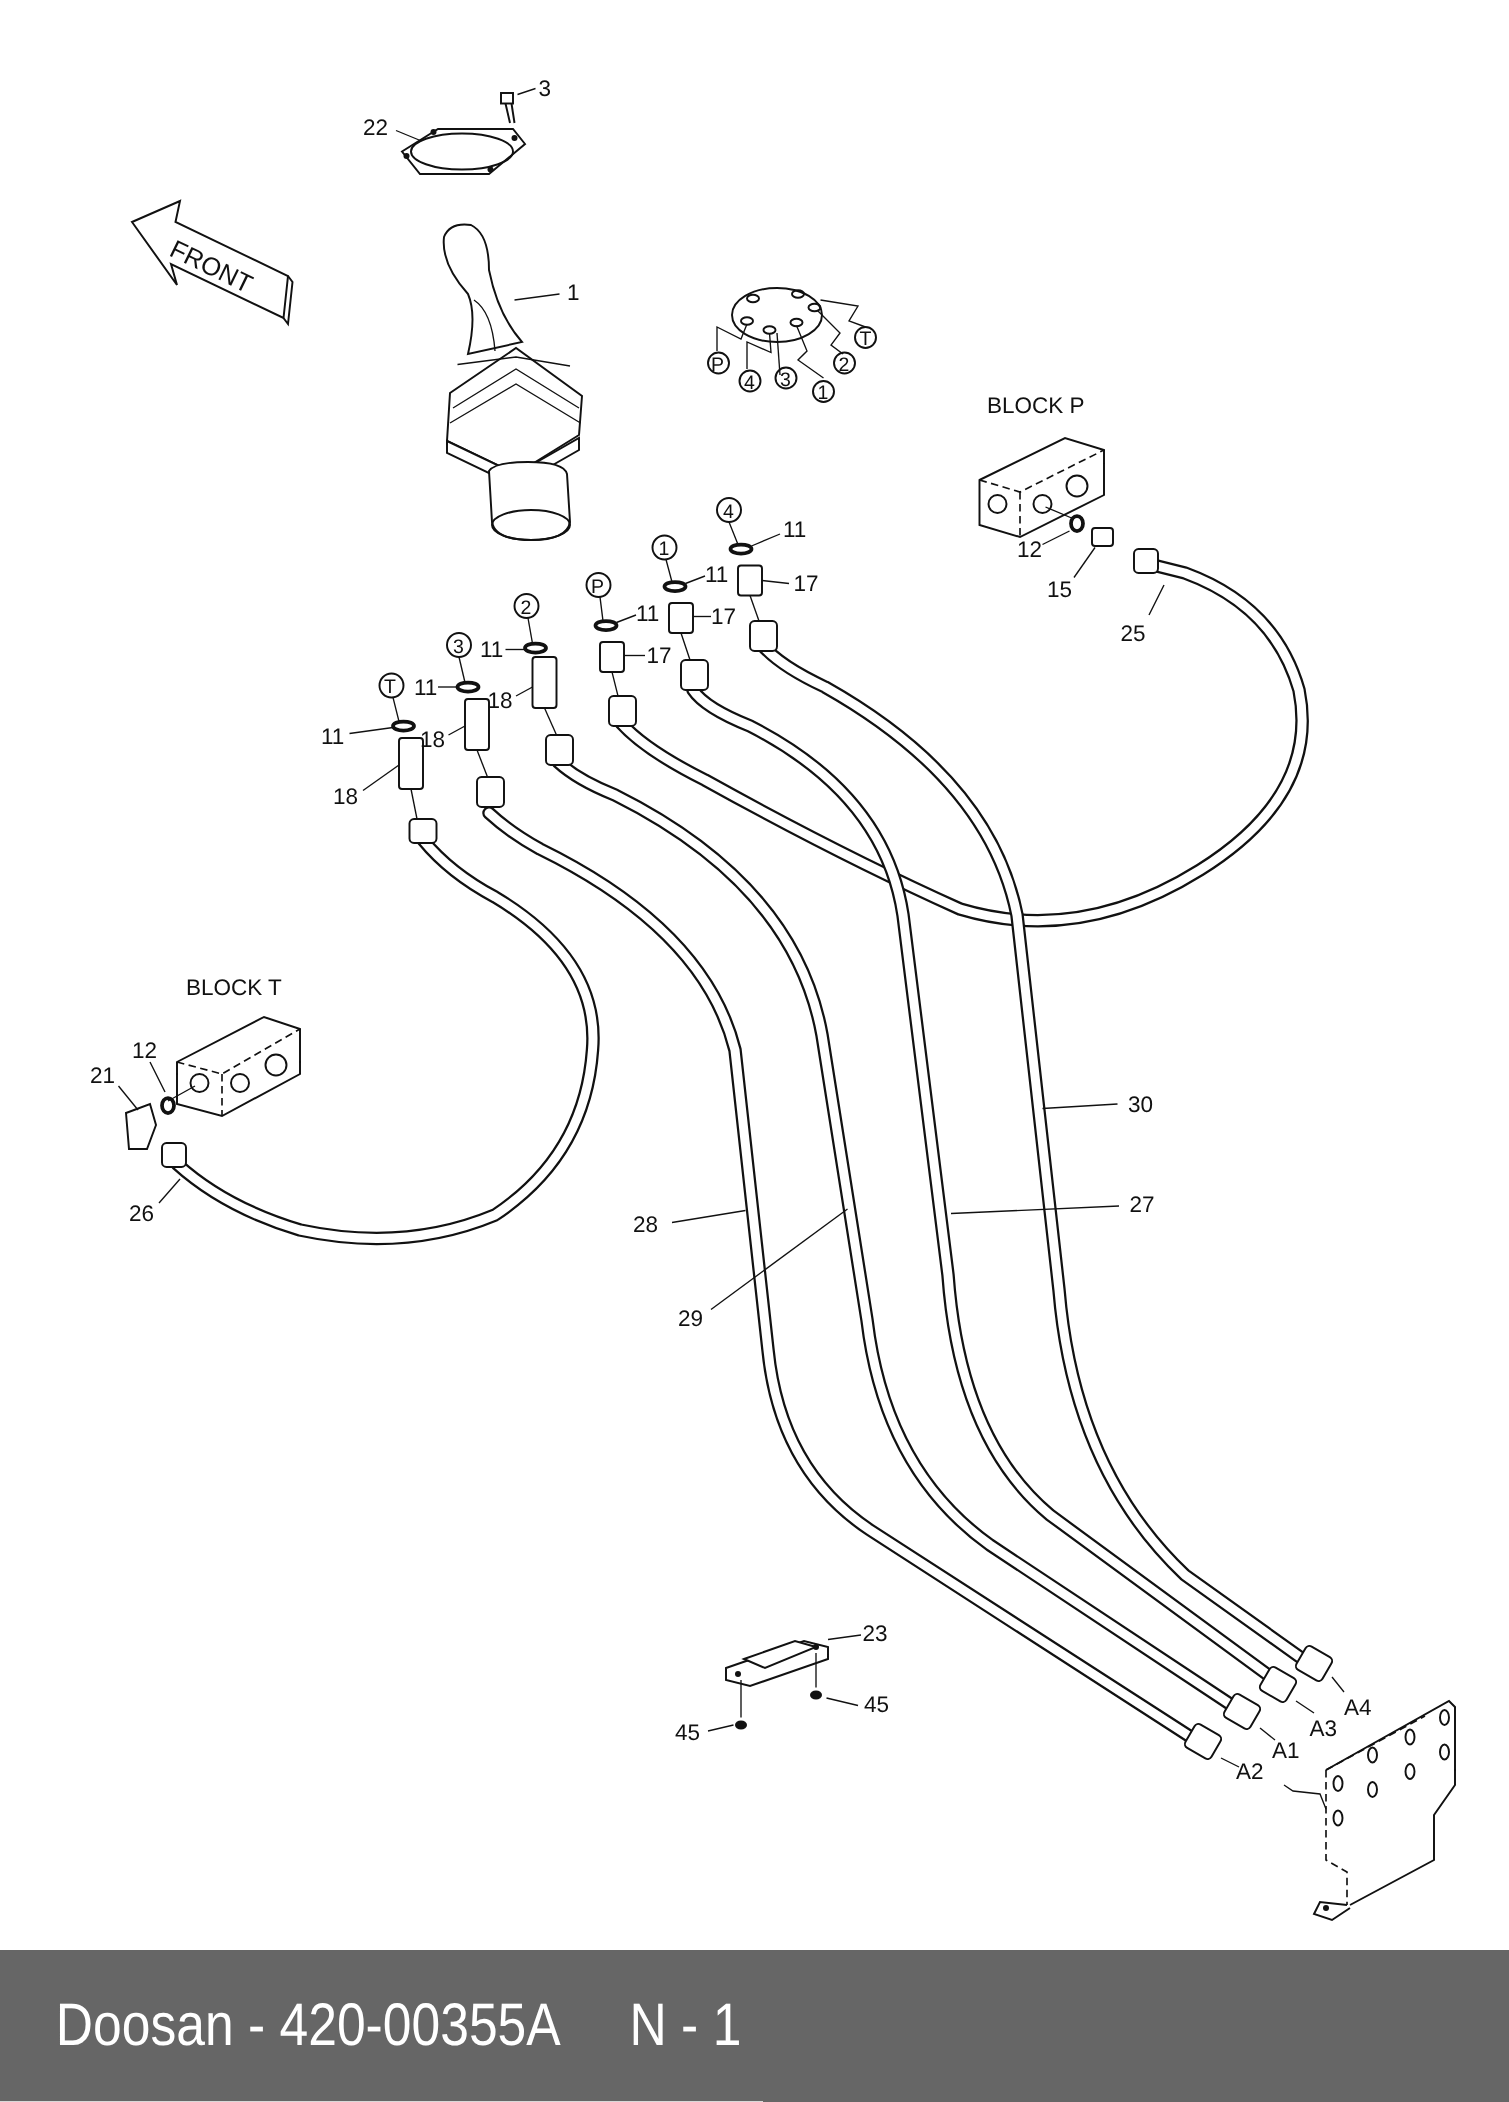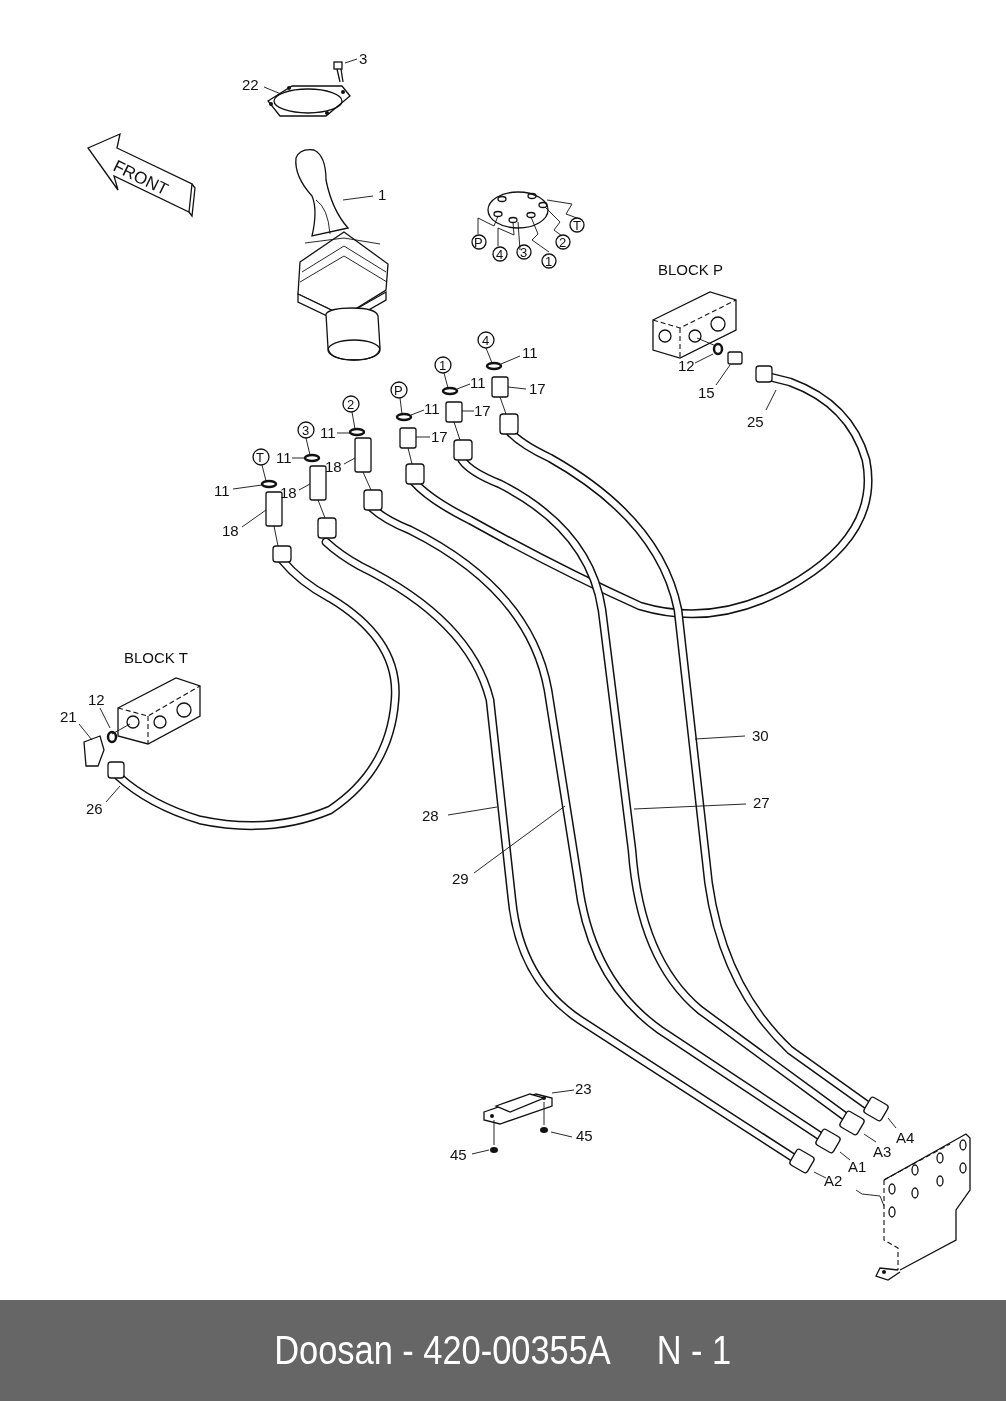--- a/index.html
+++ b/index.html
@@ -6,21 +6,21 @@
   body { width:1006px; height:1401px; position:relative; overflow:hidden; font-family:"Liberation Sans", sans-serif; }
   #diagram { position:absolute; left:0; top:0; width:1006px; height:1300px; }
   #diagram text { font-family:"Liberation Sans", sans-serif; font-size:15px; fill:#111; }
   .ln { fill:none; stroke:#111; stroke-width:1.3; }
   .thin { fill:none; stroke:#111; stroke-width:0.9; }
   .dash { fill:none; stroke:#111; stroke-width:1.1; stroke-dasharray:5 3; }
   .hoseO { fill:none; stroke:#111; stroke-width:9; stroke-linecap:round; stroke-linejoin:round; }
   .hoseI { fill:none; stroke:#fff; stroke-width:6; stroke-linecap:round; stroke-linejoin:round; }
   .fill { fill:#fff; stroke:#111; stroke-width:1.3; }
   .dark { fill:#111; }
-  #footer { position:absolute; left:0; top:1300px; width:1006px; height:101px; background:#666666; display:flex; align-items:center; justify-content:center; }
+  #footer { position:absolute; left:0; top:1300px; width:1006px; height:101px; background:#666666; display:flex; align-items:center; justify-content:flex-start; }
   #footer-text { color:#ffffff; font-family:"Liberation Sans", sans-serif; font-size:40px; letter-spacing:0px; white-space:pre; transform:scaleX(0.86); }
 </style>
 </head>
 <body>
 
 <svg id="diagram" viewBox="0 0 1006 1300" xmlns="http://www.w3.org/2000/svg">
 
   <g>
     <path class="ln" d="M268,101 L292,86 L342,86 L350,96 L326,116 L280,116 Z"></path>
     <ellipse class="ln" cx="308" cy="101" rx="34" ry="12"></ellipse>

